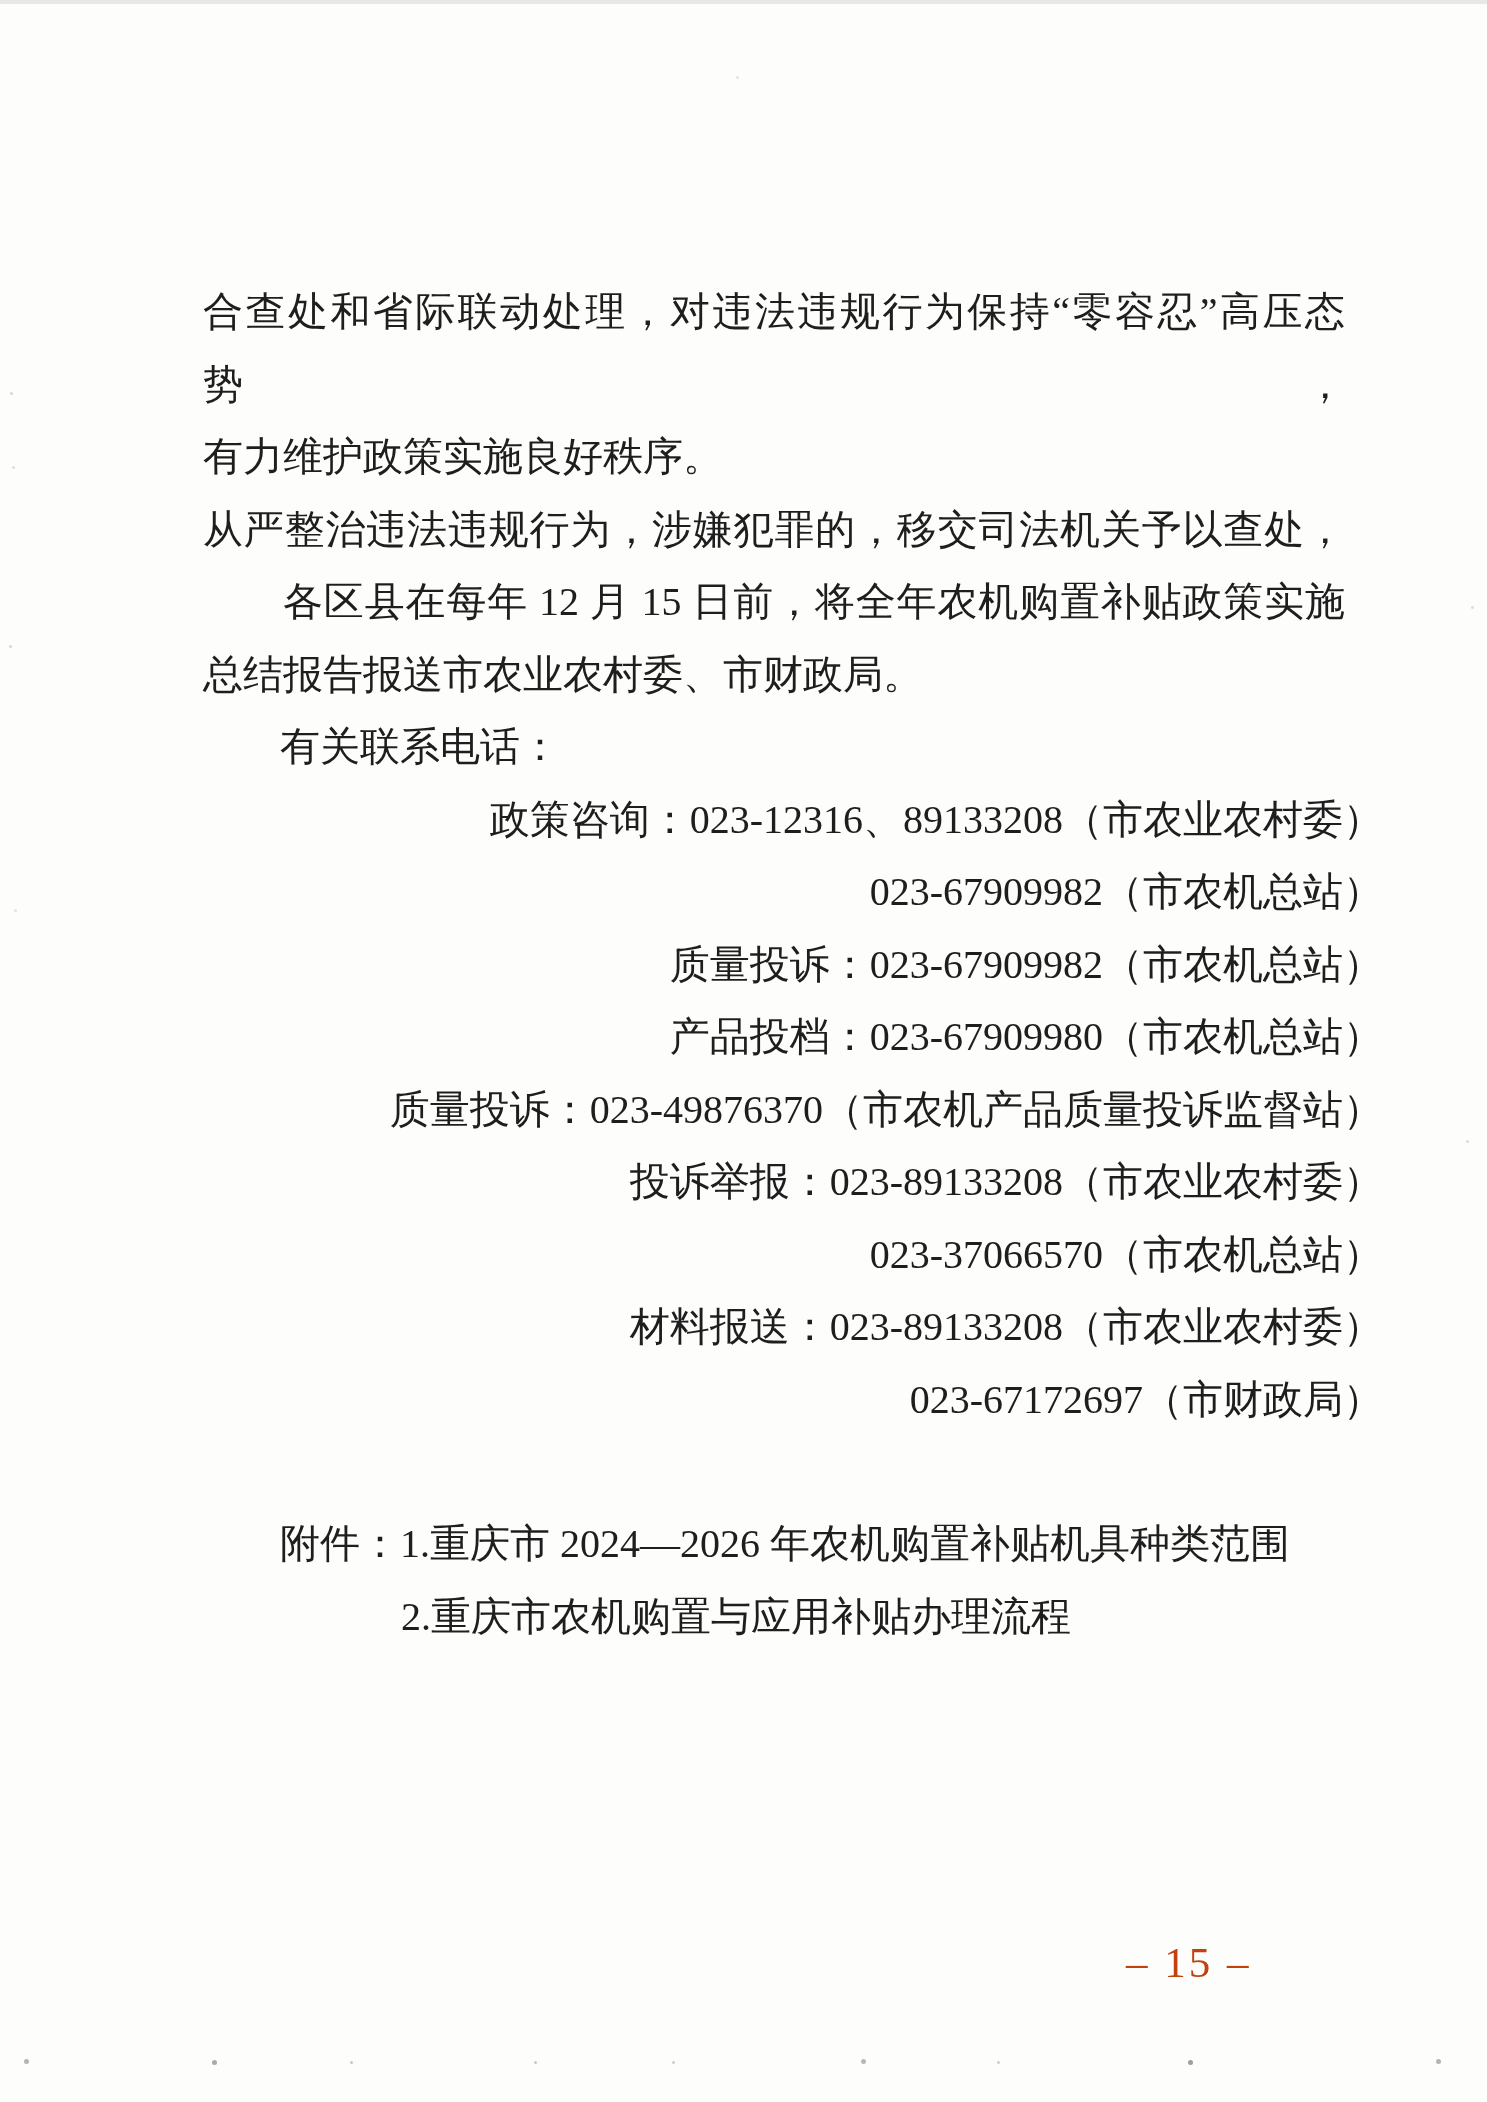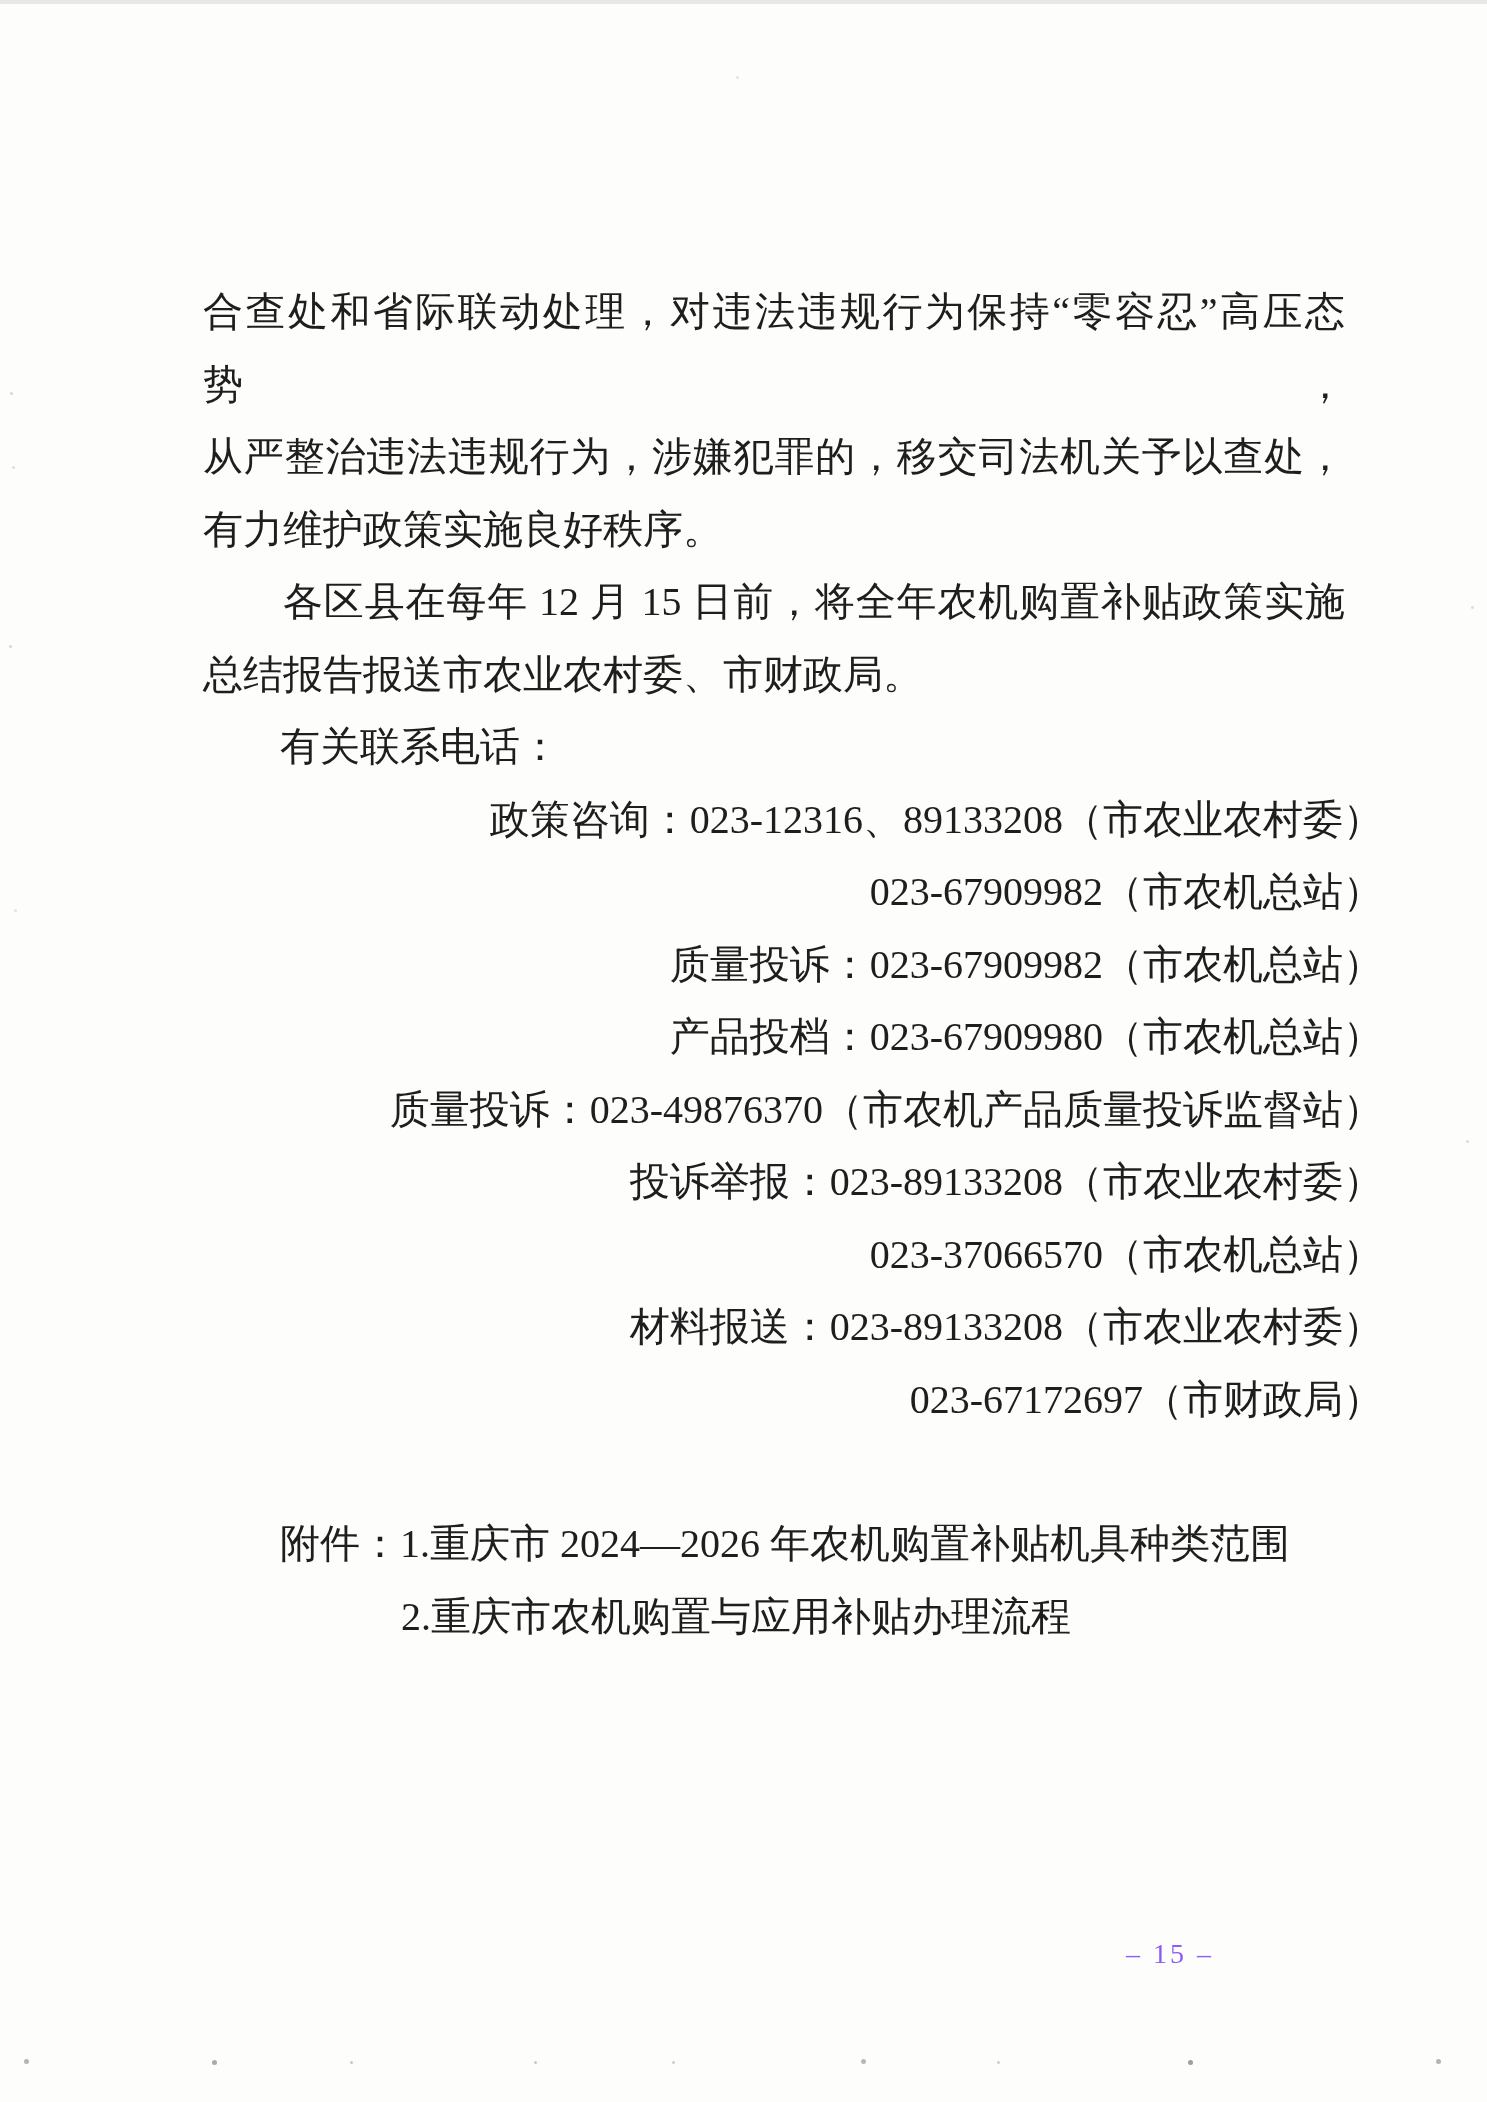--- a/index.html
+++ b/index.html
@@ -29,21 +29,21 @@
   .contact-label{display:inline-block;width:200px;}
   .attach-block{
     position:absolute;left:203px;top:1504px;width:1180px;
     font-size:40px;line-height:72.5px;
   }
   .attach-row1{padding-left:77px;white-space:nowrap;}
   .attach-row2{padding-left:198px;white-space:nowrap;}
   .attach-label{display:inline;font-family:Liberation Serif, serif;}
   .page-number{
     position:absolute;left:1126px;top:1934px;
-    font-size:28px;letter-spacing:3px;color:#8b5cf6;
+    font-size:43px;letter-spacing:3px;color:#c2410c;
     white-space:nowrap;
   }
   
   .noise{
     position:absolute;top:0;left:0;width:3px;height:3px;border-radius:50%;
     background:transparent;
     box-shadow:
       25px 2056px 0 1px rgba(90,90,90,.45),
       213px 2057px 0 1px rgba(90,90,90,.5),
       350px 2057px 0 0 rgba(120,120,120,.4),
@@ -62,22 +62,22 @@
       736px 72px 0 0 rgba(160,160,160,.25);
   }
 </style>
 </head>
 <body>
 
 <div class="page">
 
   <div class="body-block">
     <span class="line just">合查处和省际联动处理，对违法违规行为保持“零容忍”高压态势，</span>
+    <span class="line">有力维护政策实施良好秩序。</span>
     <span class="line just">从严整治违法违规行为，涉嫌犯罪的，移交司法机关予以查处，</span>
-    <span class="line">有力维护政策实施良好秩序。</span>
     <span class="line just indent2">各区县在每年 12 月 15 日前，将全年农机购置补贴政策实施</span>
     <span class="line">总结报告报送市农业农村委、市财政局。</span>
   </div>
 
   <div class="contacts-block">
     <div class="contact-heading">有关联系电话：</div>
 
     <div class="contact-row">
       <span class="contact-label">政策咨询：</span><span>023-12316、89133208（市农业农村委）</span>
     </div>

